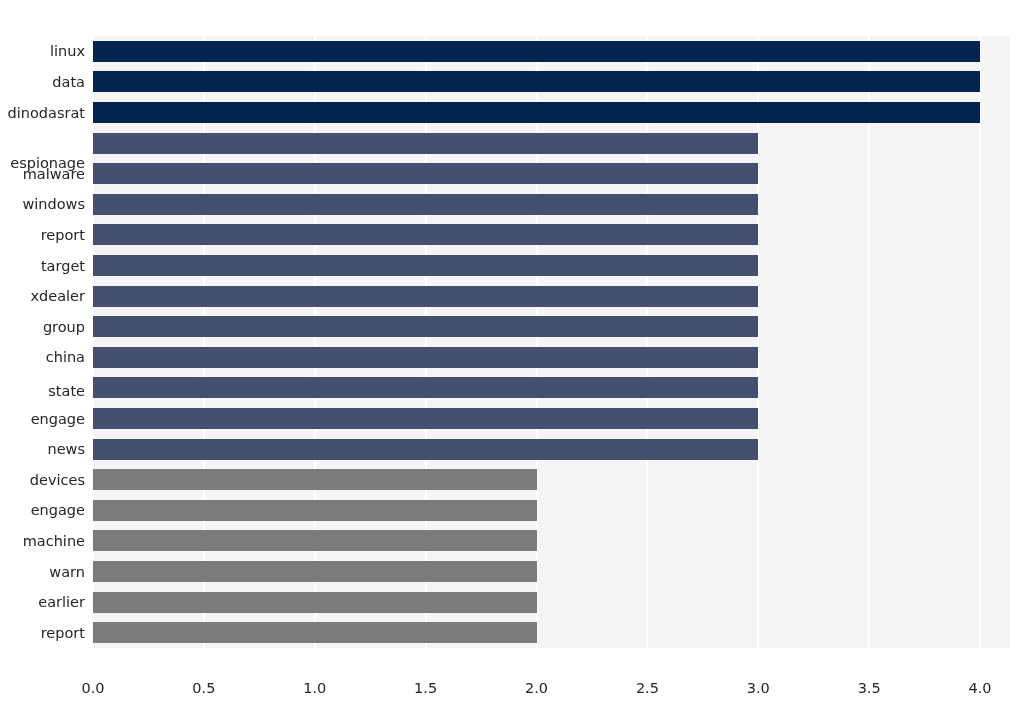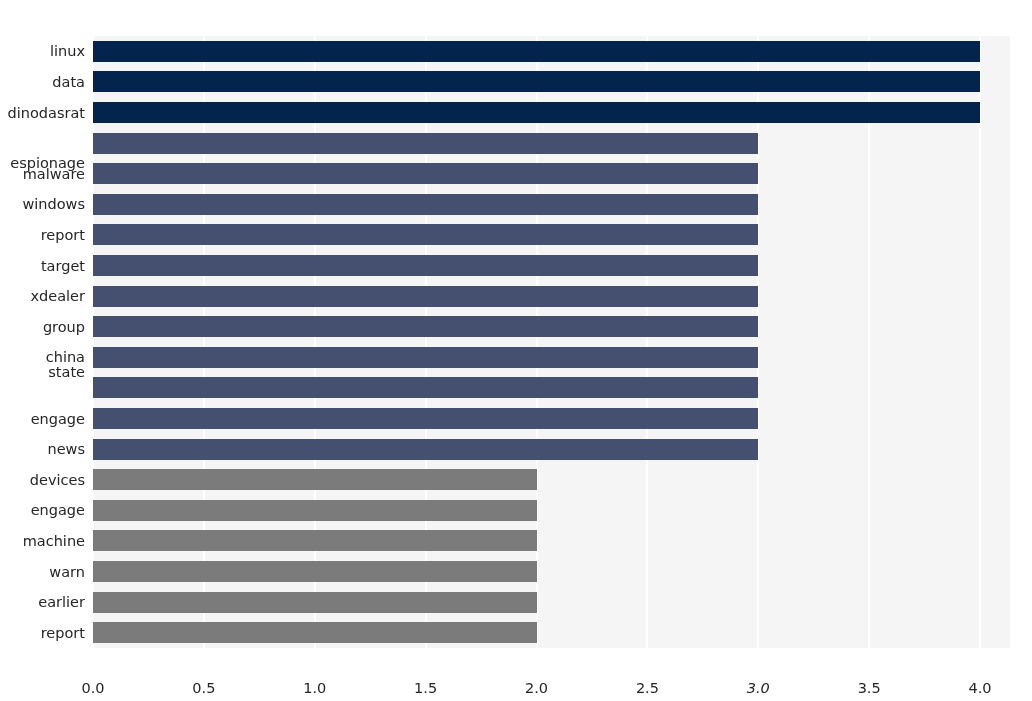--- a/index.html
+++ b/index.html
@@ -163,37 +163,37 @@
       <div class="y-tick-label" style="top: 37.9px;">data</div>
       <div class="y-tick-label" style="top: 68.5px;">dinodasrat</div>
       <div class="y-tick-label" style="top: 99.1px; margin-top: 20px;">espionage</div>
       <div class="y-tick-label" style="top: 129.7px;">malware</div>
       <div class="y-tick-label" style="top: 160.3px;">windows</div>
       <div class="y-tick-label" style="top: 190.9px;">report</div>
       <div class="y-tick-label" style="top: 221.5px;">target</div>
       <div class="y-tick-label" style="top: 252.1px; margin-left: 28px;">xdealer</div>
       <div class="y-tick-label" style="top: 282.7px;">group</div>
       <div class="y-tick-label" style="top: 313.3px;">china</div>
-      <div class="y-tick-label" style="top: 328px; margin-left: 20px;">state</div>
+      <div class="y-tick-label" style="top: 347px; margin-left: 20px;">state</div>
       <div class="y-tick-label" style="top: 374.5px;">engage</div>
       <div class="y-tick-label" style="top: 405.1px;">news</div>
       <div class="y-tick-label" style="top: 435.7px;">devices</div>
       <div class="y-tick-label" style="top: 466.3px;">engage</div>
       <div class="y-tick-label" style="top: 496.9px;">machine</div>
       <div class="y-tick-label" style="top: 527.5px;">warn</div>
       <div class="y-tick-label" style="top: 558.1px;">earlier</div>
       <div class="y-tick-label" style="top: 588.7px;">report</div>
     </div>
 
   <div id="x-labels">
       <div class="x-tick-label" style="left: 93px;">0.0</div>
       <div class="x-tick-label" style="left: 203.883px;">0.5</div>
       <div class="x-tick-label" style="left: 314.765px;">1.0</div>
       <div class="x-tick-label" style="left: 425.648px;">1.5</div>
       <div class="x-tick-label" style="left: 536.531px;">2.0</div>
       <div class="x-tick-label" style="left: 647.414px;">2.5</div>
-      <div class="x-tick-label" style="left: 758.296px; font-style: italic;">3.0</div>
+      <div class="x-tick-label" style="left: 758.296px;">3.0</div>
       <div class="x-tick-label" style="left: 869.179px;">3.5</div>
       <div class="x-tick-label" style="left: 980.062px;">4.0</div>
     </div>
 
 
 </div>
 
 </body></html>

